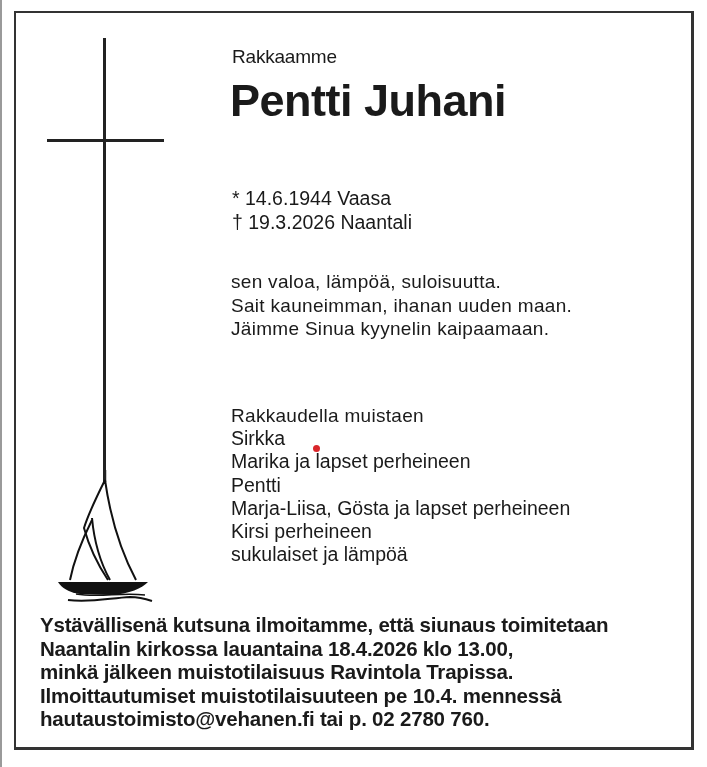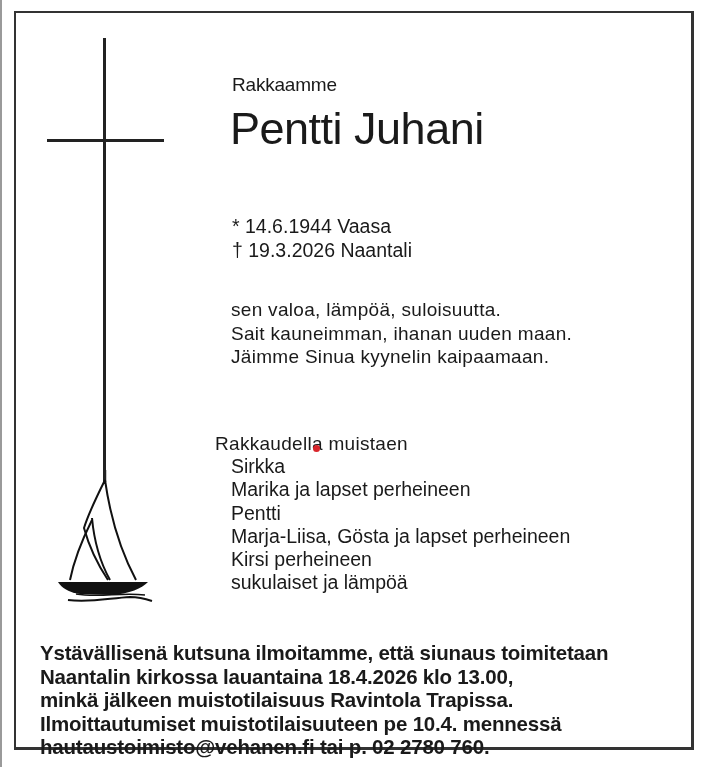--- a/index.html
+++ b/index.html
@@ -4,26 +4,26 @@
 <style>
   html, body { margin:0; padding:0; background:#ffffff; }
   body { width:707px; height:767px; position:relative; overflow:hidden;
          font-family:"Liberation Sans", sans-serif; color:#1a1a1a; }
   .edge-left { position:absolute; left:0; top:0; width:2px; height:767px; background:#9a9a9a; }
   .frame { position:absolute; left:14px; top:11px; width:680px; height:739px;
            border:2px solid #333; box-sizing:border-box; border-right-width:3px; border-bottom-width:3px; }
   .cross-v { position:absolute; left:103px; top:38px; width:3px; height:446px; background:#222; }
   .cross-h { position:absolute; left:47px; top:139px; width:117px; height:3px; background:#222; }
   .boat { position:absolute; left:50px; top:470px; }
-  .t { position:absolute; white-space:nowrap;margin-top:28px; }
+  .t { position:absolute; white-space:nowrap; }
   .intro { left:232px; top:46px; font-size:19px; letter-spacing:-0.2px; }
-  .name { left:230px; top:78px; font-size:45px; line-height:46px; letter-spacing:-0.5px; font-weight:normal; }
+  .name { left:230px; top:78px; font-size:45px; line-height:46px; letter-spacing:-0.5px; font-weight:bold; }
   .dates { left:232px; top:186px; font-size:19.5px; line-height:24px; }
   .poem { left:231px; top:270px; font-size:19px; line-height:23.5px; letter-spacing:0.3px; }
-  .greet { left:215px; top:404px; font-size:19px; line-height:23px; letter-spacing:0.3px; }
+  .greet { left:231px; top:404px; font-size:19px; line-height:23px; letter-spacing:0.3px; }
   .family { left:231px; top:427px; font-size:19.5px; line-height:23.3px; font-weight:normal; }
   .family div { margin:0; }
   .invite { left:40px; top:613px; font-size:20.5px; line-height:23.6px; letter-spacing:-0.2px;font-weight:bold; }
   .dot { position:absolute; left:313px; top:445px; width:7px; height:7px; border-radius:50%; }
 </style>
 </head>
 <body>
 
 <div class="edge-left"></div>
 <div class="frame"></div>

